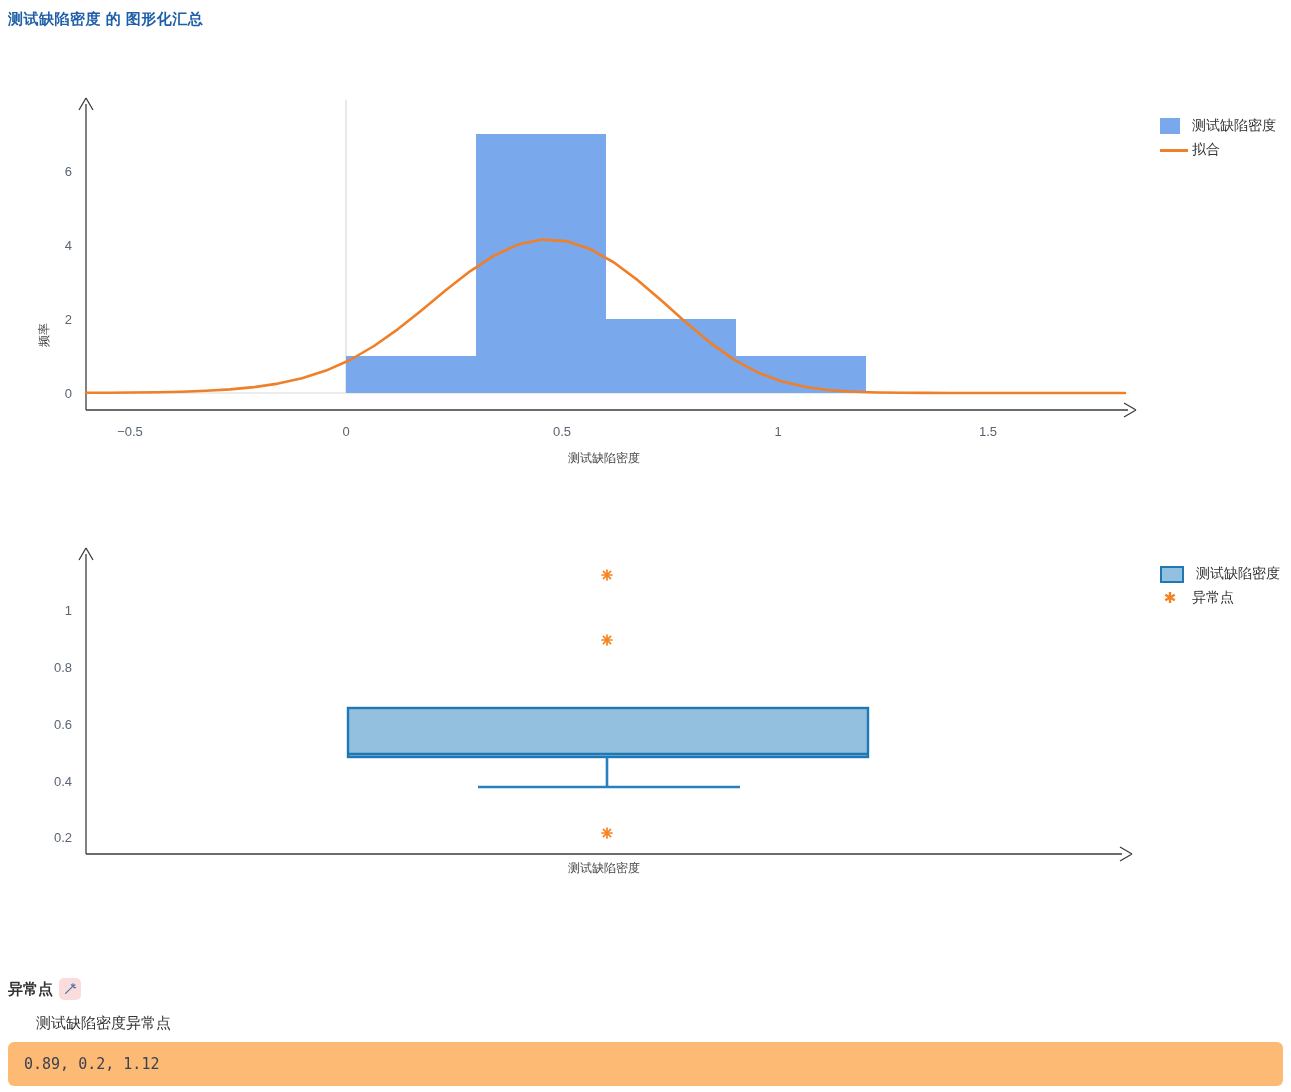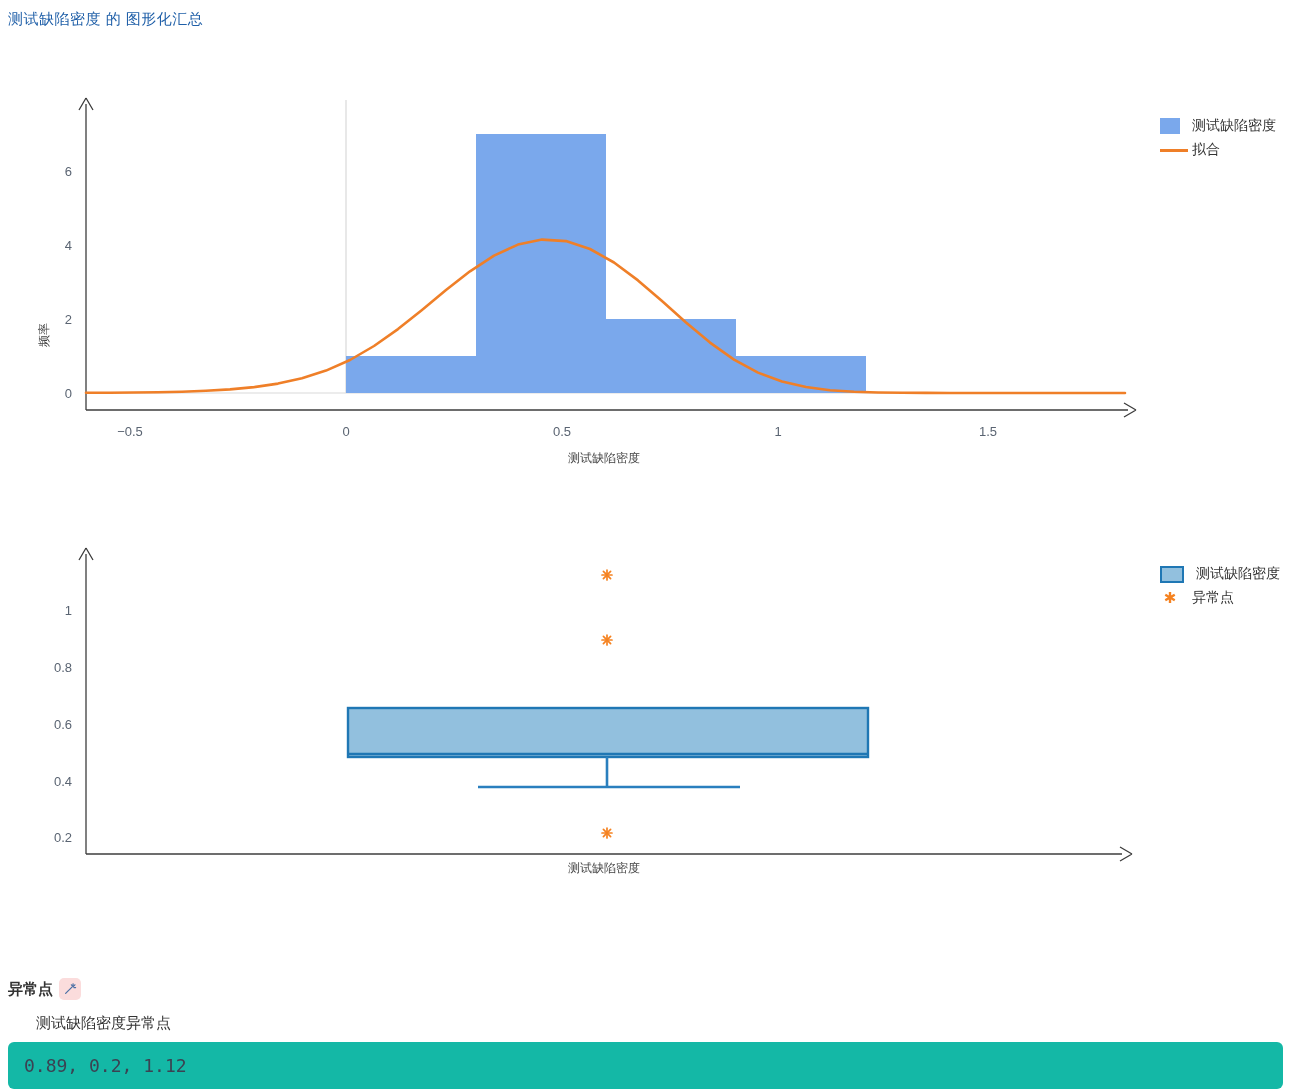--- a/index.html
+++ b/index.html
@@ -3,43 +3,43 @@
 <meta charset="utf-8">
 <style>
   html,body{margin:0;padding:0;}
   body{
     width:1291px;height:1092px;background:#ffffff;
     font-family:"Liberation Sans","DejaVu Sans",sans-serif;
     color:#222;overflow:hidden;position:relative;
   }
   .page-title{
     position:absolute;left:8px;top:10px;
-    font-size:15px;font-weight:normal;color:#1f5fa8;letter-spacing:.5px;
+    font-size:15px;font-weight:bold;color:#1f5fa8;letter-spacing:.5px;
   }
   .chart{position:absolute;}
   .chart svg{display:block;}
   .legend{position:absolute;font-size:14px;color:#333;}
   .legend-row{display:flex;align-items:center;height:24px;}
   .legend-swatch{width:20px;height:16px;margin-right:12px;flex:0 0 20px;}
   .legend-line{width:28px;height:3px;background:#ef7f28;margin-right:6px;margin-left:-4px;flex:0 0 28px;}
   .legend-star{width:20px;height:16px;margin-right:12px;flex:0 0 20px;text-align:center;color:#f58220;font-size:15px;line-height:16px;}
   .legend-label{white-space:nowrap;}
 
   .section{position:absolute;left:8px;}
   .section-head{display:flex;align-items:center;gap:6px;font-size:15px;font-weight:bold;color:#333;}
   .wand-badge{
     width:22px;height:22px;border-radius:5px;background:#fbdcdc;
     display:inline-flex;align-items:center;justify-content:center;
   }
   .sub-text{font-size:15px;color:#333;margin-top:14px;margin-left:28px;}
   .code-block{
     position:absolute;left:8px;width:1275px;box-sizing:border-box;
-    background:#14b8a6;border-radius:6px;padding:13px 16px;
+    background:#fdba74;border-radius:6px;padding:13px 16px;
     font-family:"DejaVu Sans Mono","Liberation Mono",monospace;
-    font-size:18px;color:#3b4252;
+    font-size:15px;color:#3b4252;
   }
   .axis-title{font-size:12px;fill:#444;}
   .tick-text{font-size:13px;fill:#5a6472;font-family:"Liberation Sans","DejaVu Sans",sans-serif;}
 </style>
 </head>
 <body>
 
 <div class="page-title">测试缺陷密度 的 图形化汇总</div>
 
 <div class="chart" style="left:0;top:80px;width:1160px;height:390px;">

